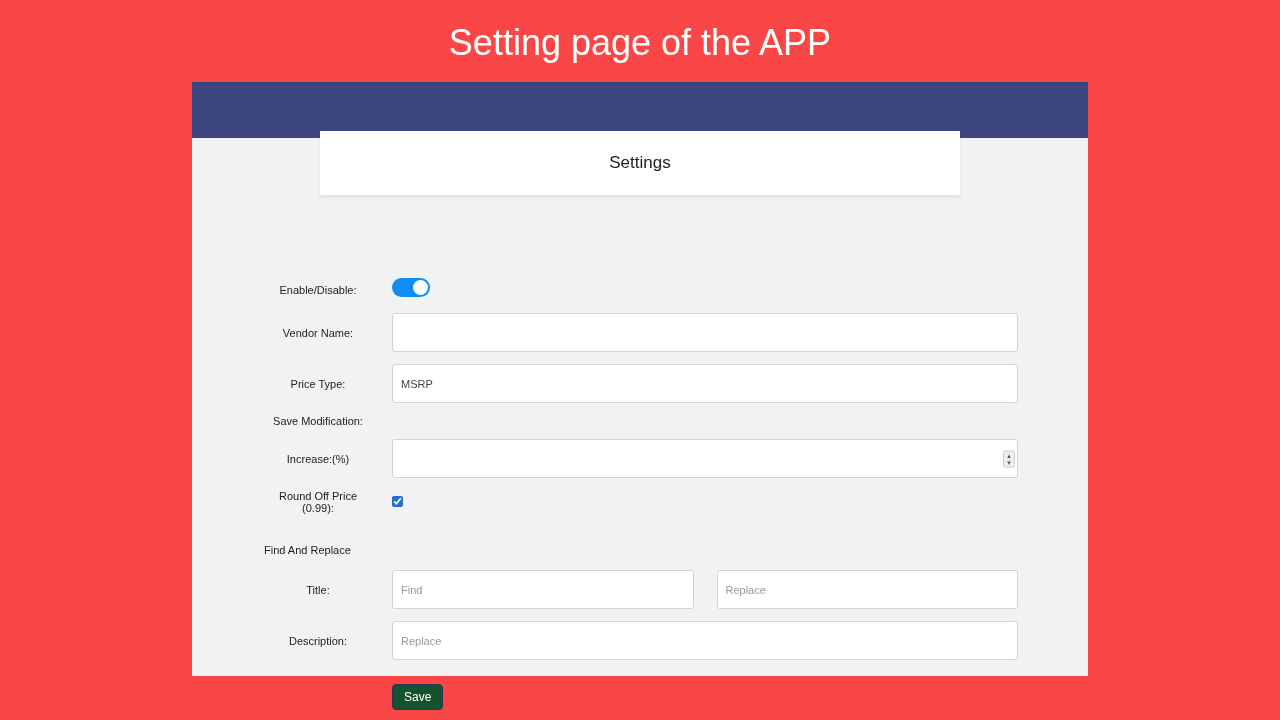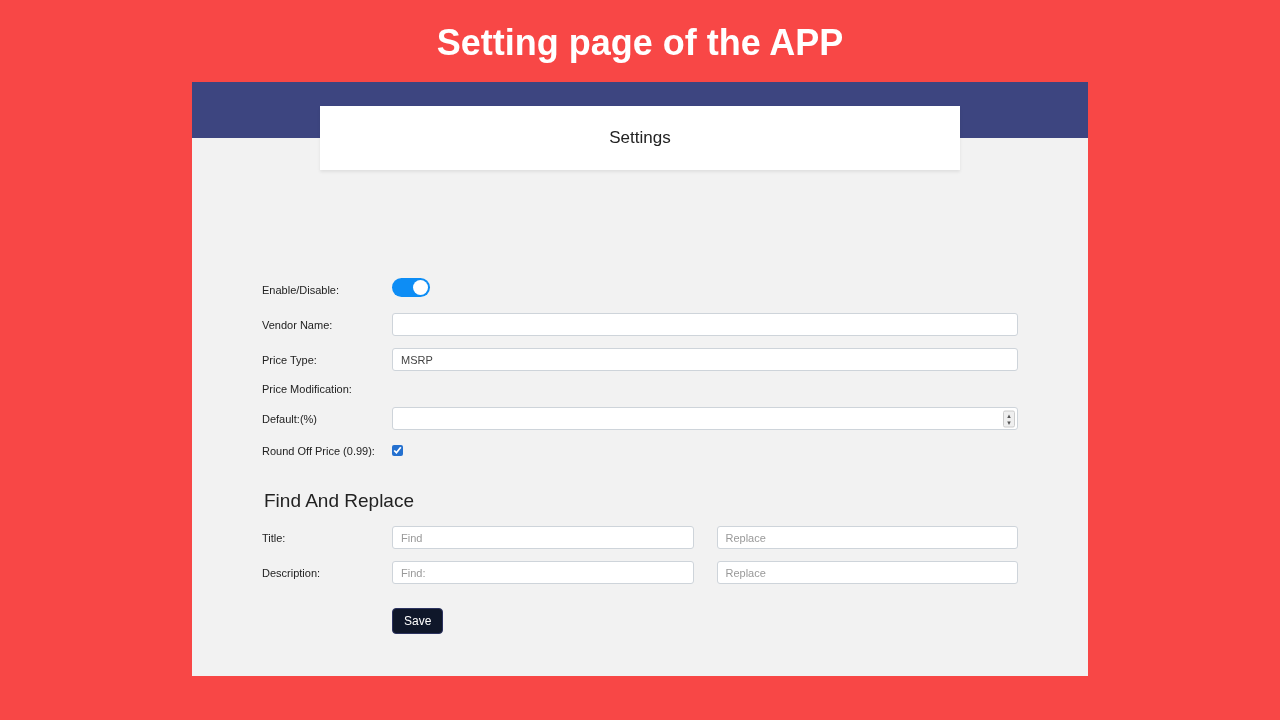--- a/index.html
+++ b/index.html
@@ -11,37 +11,37 @@
       font-family: -apple-system, BlinkMacSystemFont, "Segoe UI", Arial, sans-serif;
       background-color: #f84746;
       width: 1280px;
       height: 720px;
       overflow: hidden;
     }
     .page-title {
       color: white;
       text-align: center;
       font-size: 36px;
-      font-weight: bold;
+      font-weight: normal;
       padding: 22px 0 18px;
     }
     .app-window {
       width: 896px;
       margin: 0 auto;
       background-color: #f2f2f2;
       height: 594px;
       position: relative;
     }
     .app-header-bar {
       height: 56px;
       background-color: #3d4580;
     }
     .settings-card {
       position: absolute;
-      top: 24px;
+      top: 49px;
       left: 50%;
       transform: translateX(-50%);
       width: 640px;
       background-color: #ffffff;
       padding: 22px 0;
       text-align: center;
       box-shadow: 0 2px 3px rgba(0,0,0,0.08);
     }
     .settings-card-title {
       font-size: 17px;
@@ -51,31 +51,31 @@
     .form-area {
       padding: 140px 70px 0 70px;
     }
     .form-row {
       display: flex;
       align-items: center;
       margin-bottom: 12px;
     }
     .form-label {
       width: 130px;
-      text-align: left;
+      text-align: center;
       font-size: 11px;
       color: #222;
-      padding-right: 12px;
+      padding-right: 18px;
     }
     .form-control-wrap {
       flex: 1;
     }
     .text-input {
       width: 100%;
-      height: 23px;
+      height: 39px;
       border: 1px solid #ced4da;
       border-radius: 3px;
       padding: 2px 8px;
       font-size: 11px;
       color: #444;
       background: #fff;
     }
     .number-input-wrap {
       position: relative;
       display: inline-block;
@@ -121,42 +121,42 @@
       display: inline-flex;
       align-items: center;
     }
     .checkbox {
       width: 11px;
       height: 11px;
       cursor: pointer;
       accent-color: #2470cf;
     }
     .section-title {
-      font-size: 19px;
+      font-size: 11px;
       color: #222;
       margin: 30px 0 14px 0;
       padding-left: 2px;
     }
     .dual-input-wrap {
       flex: 1;
       display: flex;
       gap: 23px;
     }
     .dual-input-wrap .text-input {
       flex: 1;
     }
     .text-input::placeholder {
       color: #999;
     }
     .save-row {
       margin-top: 24px;
       margin-left: 130px;
     }
     .save-button {
-      background-color: #0f172a;
+      background-color: #14532d;
       color: #fff;
       border: 1px solid #2c3360;
       border-radius: 4px;
       padding: 5px 11px;
       font-size: 12px;
       cursor: pointer;
     }
   </style>
 </head>
 <body>
@@ -191,25 +191,25 @@
 
     <div class="form-row">
       <div class="form-label">Price Type:</div>
       <div class="form-control-wrap">
         <input type="text" class="text-input" value="MSRP" style="">
       </div>
     </div>
 
 
     <div class="form-row">
-      <div class="form-label">Price Modification:</div>
-    </div>
-
-    <div class="form-row">
-      <div class="form-label">Default:(%)</div>
+      <div class="form-label">Save Modification:</div>
+    </div>
+
+    <div class="form-row">
+      <div class="form-label">Increase:(%)</div>
       <div class="form-control-wrap">
         <div class="number-input-wrap">
           <input type="text" class="text-input" value="" style="">
           <div class="number-spinner">
             <span>▴</span>
             <span>▾</span>
           </div>
         </div>
       </div>
     </div>
@@ -229,21 +229,20 @@
       <div class="form-label">Title:</div>
       <div class="dual-input-wrap">
         <input type="text" class="text-input" placeholder="Find" style="">
         <input type="text" class="text-input" placeholder="Replace" style="">
       </div>
     </div>
 
     <div class="form-row">
       <div class="form-label">Description:</div>
       <div class="dual-input-wrap">
-        <input type="text" class="text-input" placeholder="Find:" style="">
         <input type="text" class="text-input" placeholder="Replace" style="">
       </div>
     </div>
 
     <div class="save-row">
       <button class="save-button">Save</button>
     </div>
 
   </div>
 

